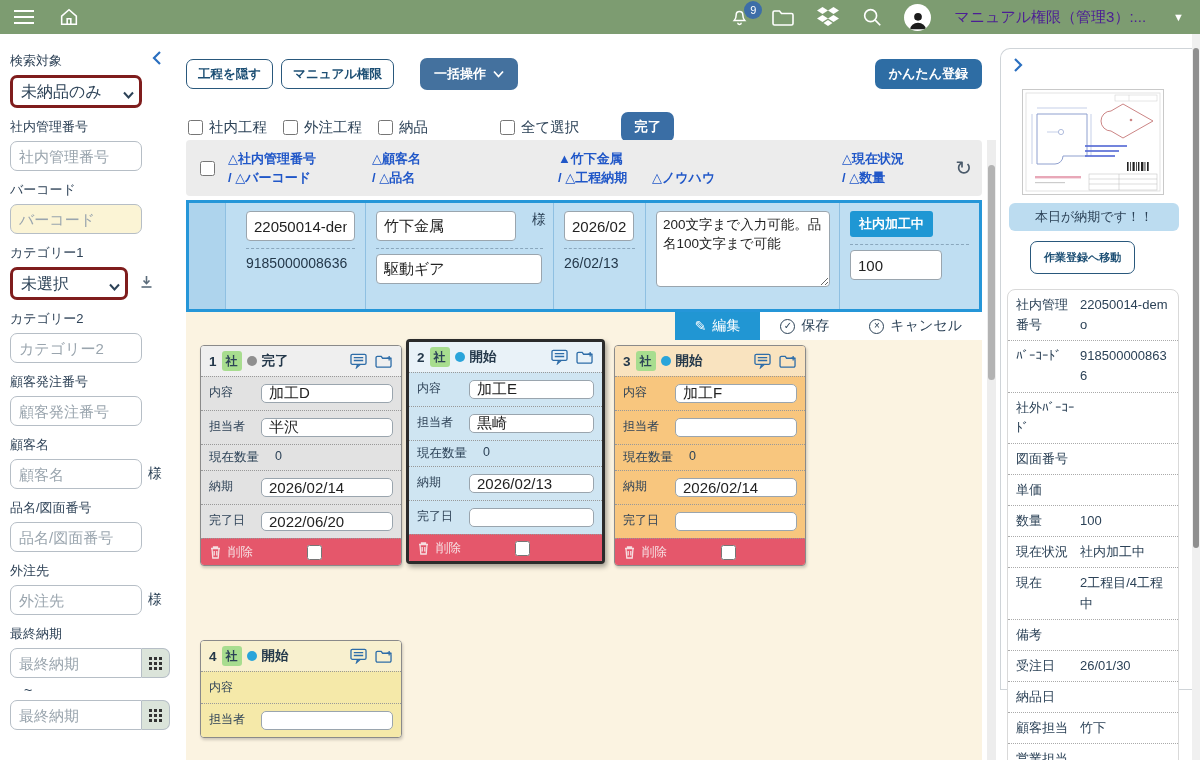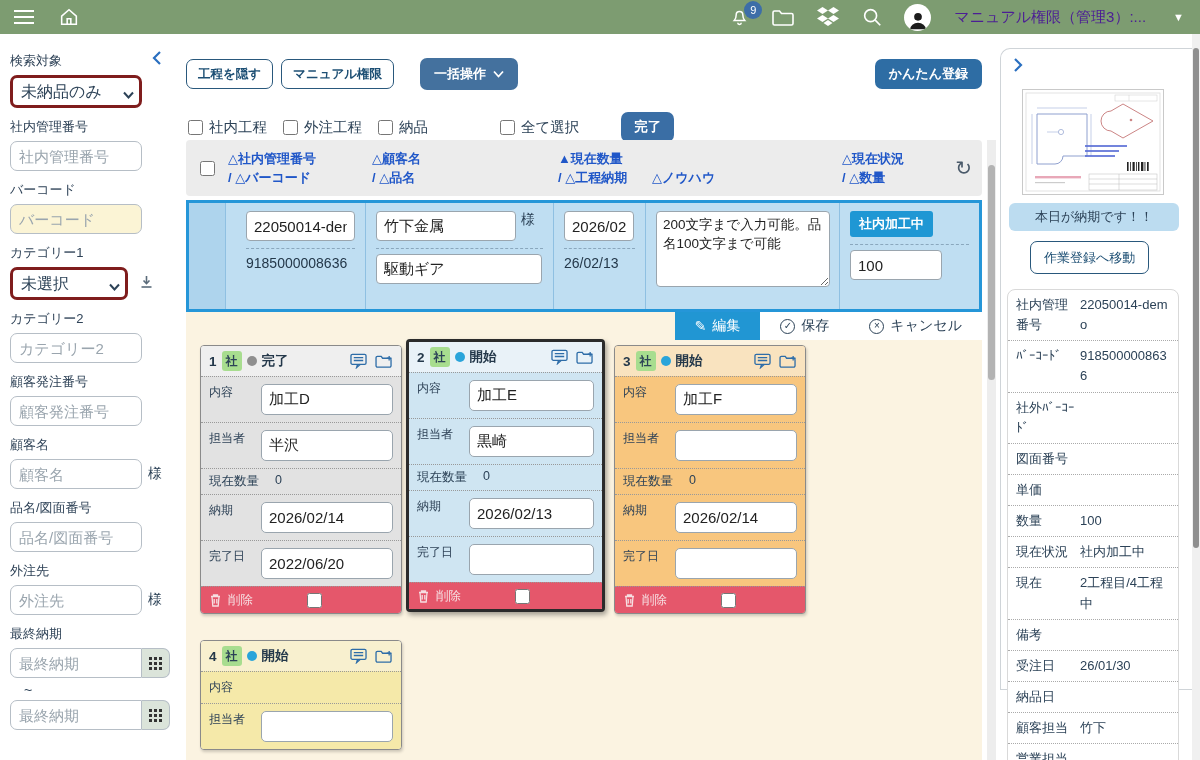--- a/index.html
+++ b/index.html
@@ -71,21 +71,21 @@
   .dcell.first { width:36px; border-left:none; background:#aed4ed; }
   .dcell.c-int { width:140px; padding-left:20px; }
   .dcell.c-cust { width:188px; }
   .dcell.c-due { width:92px; }
   .dcell.c-know { width:194px; }
   .dcell.c-stat { width:140px; }
   .cell-input { height:30px; border:1px solid #9aa5ae; border-radius:4px; padding:0 7px; font-size:15px;
     color:#222; font-family:inherit; background:#fff; width:100%; }
   .dashsep { border-top:1px dashed #8aa7bd; margin:7px 0 5px; }
   .cell-text { font-size:14px; color:#24384a; word-break:break-all; line-height:1.35; }
-  .cust-line { display:flex; align-items:flex-start; gap:5px; }
+  .cust-line { display:flex; align-items:flex-start; gap:16px; }
   .know-area { width:174px; height:76px; border:1px solid #9aa5ae; border-radius:4px; padding:4px 6px;
     font-size:13.5px; font-family:inherit; color:#222; resize:both; background:#fff; line-height:1.4; }
   .stat-badge { display:inline-block; background:#1f97d4; color:#fff; font-size:13px; font-weight:bold;
     padding:4px 9px; border-radius:3px; }
 
   
   .epanel { position:absolute; left:8px; top:278px; width:796px; height:448px; background:#fbf3e1; }
   .etoolbar { position:absolute; right:0; top:0; height:28px; display:flex; background:#fff; font-size:14px; }
   .etool { display:flex; align-items:center; gap:6px; padding:0 20px; color:#2c4257; cursor:pointer; background:#fff; }
   .etool.active { background:#2196d3; color:#fff; }
@@ -96,21 +96,21 @@
   .card { position:absolute; width:202px; border:1px solid #8a8a8a; border-radius:4px; overflow:hidden;
     box-shadow:1px 2px 3px rgba(0,0,0,.18); background:#fff; }
   .card.selected { border:3px solid #2b2b2b; box-shadow:2px 3px 5px rgba(0,0,0,.35); }
   .card-header { height:30px; display:flex; align-items:center; gap:5px; padding:0 8px; font-size:13.5px; font-weight:bold; color:#24384a; }
   .type-badge { background:#a8dd8f; color:#2c4257; font-size:12px; font-weight:bold; padding:1.5px 4px; border-radius:3px; }
   .sdot { width:10px; height:10px; border-radius:50%; display:inline-block; }
   .sdot.blue { background:#2aa4da; } .sdot.gray { background:#8f8f8f; }
   .hdr-icons { margin-left:auto; display:flex; gap:8px; align-items:center; }
   .card-row { display:flex; align-items:flex-start; padding:7px 8px; border-top:1px dotted #999; }
   .card-row .lbl { width:52px; font-size:12px; color:#2e4257; flex-shrink:0; }
-  .card-row input { flex:1; min-width:0; height:31px; border:1px solid #9aa5ae; border-radius:5px;
+  .card-row input { flex:1; min-width:0; height:19px; border:1px solid #9aa5ae; border-radius:5px;
     padding:0 7px; font-size:15px; color:#222; font-family:inherit; background:#fff; }
   .card-row.qty { padding:4px 8px; font-size:12.5px; gap:16px; }
   .card-foot { background:#e5576b; display:flex; align-items:center; gap:6px; padding:4px 8px; height:27px;
     border-top:1px dotted #999; color:#f6dfe2; font-size:12.5px; }
   .card-foot input { width:15px; height:15px; margin-left:48px; }
   .c-gray  .card-header{background:#efefef;} .c-gray  .card-row, .c-gray .card-row.qty{background:#e2e2e2;}
   .c-blue  .card-header{background:#e9f2f8;} .c-blue  .card-row, .c-blue .card-row.qty{background:#cfe5f2;}
   .c-orange.card, .c-orange .card-header{background:#f9e3bf;} .c-orange .card-row, .c-orange .card-row.qty{background:#f8c67e;}
   .c-yellow .card-header{background:#f8f0cf;} .c-yellow .card-row, .c-yellow .card-row.qty{background:#f5e9a9;}
 
@@ -119,21 +119,21 @@
   .sb-thumb { position:absolute; background:#b3b3b3; border-radius:4px; z-index:21; }
 
   
   .rpanel { position:absolute; left:1000px; top:48px; width:192px; height:642px; background:#fff;
     border:1px solid #cfd4d8; border-right:none; border-radius:10px 0 0 0; z-index:10; padding:6px 8px; }
   .collapse-r { position:absolute; left:10px; top:8px; cursor:pointer; }
   .thumb { position:absolute; left:21px; top:40px; width:142px; height:106px; border:1px solid #c9c9c9; background:#fff; cursor:pointer; }
   .notice { position:absolute; left:8px; top:154px; width:170px; height:28px; background:#bcdcf0; border-radius:6px;
     display:flex; align-items:center; justify-content:center; font-size:13px; color:#2c4257; }
   .btn-move { position:absolute; left:29px; top:192px; height:33px; padding:0 13px; background:#fff;
-    border:1.5px solid #29587c; border-radius:7px; font-size:13px; font-weight:normal; color:#1d4f74; font-family:inherit; cursor:pointer; }
+    border:1.5px solid #29587c; border-radius:7px; font-size:11px; font-weight:bold; color:#1d4f74; font-family:inherit; cursor:pointer; }
   .details { position:absolute; left:6px; top:240px; width:172px; border:1px solid #d9d9d9; border-radius:8px;
     overflow:hidden; background:#fff; }
   .d-row { display:flex; padding:5px 8px; border-bottom:1px dotted #aaa; font-size:13px; color:#2c4257; line-height:1.55; }
   .d-row .d-lbl { width:64px; flex-shrink:0; }
   .d-row .d-val { flex:1; word-break:break-all; }
 </style>
 </head>
 <body>
 
 <div class="topbar">
@@ -337,21 +337,21 @@
     <span class="th-cb">
         <input type="checkbox" style="">
       </span>
     <span class="th th1">
       <span>△社内管理番号</span><br><span>/ △バーコード</span>
     </span>
     <span class="th th2">
       <span>△顧客名</span><br><span>/ △品名</span>
     </span>
     <span class="th th3">
-      <span>▲現在数量</span><br><span>/ △工程納期</span>
+      <span>▲竹下金属</span><br><span>/ △工程納期</span>
     </span>
     <span class="th th4"><span>△ノウハウ</span></span>
     <span class="th th5">
       <span>△現在状況</span><br><span>/ △数量</span>
     </span>
     <span class="th-refresh">↻</span>
   </div>
 
   <div class="drow">
     <div class="dcell first"></div>

